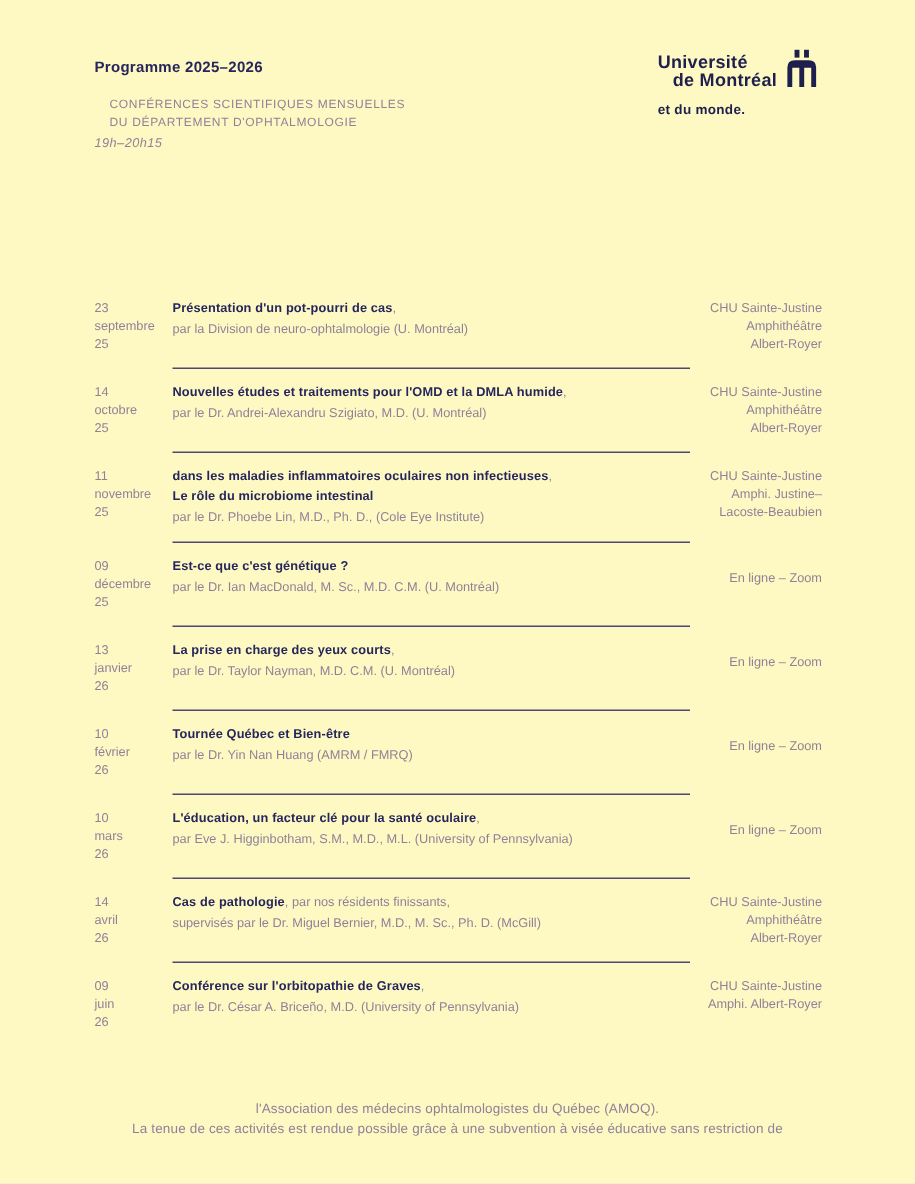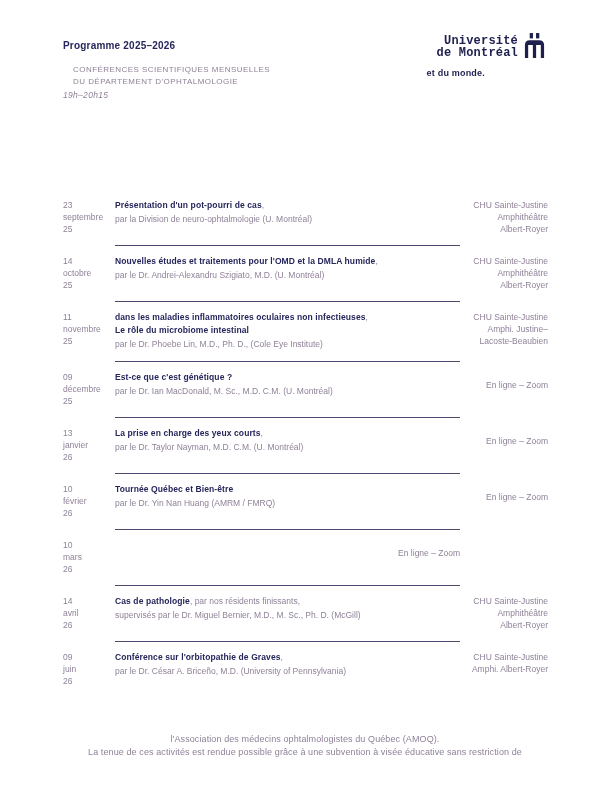--- a/index.html
+++ b/index.html
@@ -2,41 +2,41 @@
 <html><head>
 <meta charset="utf-8">
 <style>
   * { margin: 0; padding: 0; box-sizing: border-box; }
   html, body { background: #e8e8e8; }
   .page {
     position: relative;
     width: 610px;
     height: 789px;
     margin: 0 auto;
-    background: #ffffff;
+    background: #fef9c3;
     font-family: "Liberation Sans", sans-serif;
     color: #26265C;
     overflow: hidden;
   }
 
   
   .header-left { position: absolute; left: 63px; top: 40px; }
   .program-title {
     font-size: 10px; font-weight: bold; letter-spacing: 0.2px; color: #26265C;
   }
   .header-sub { margin-top: 13px; font-size: 8px; letter-spacing: 0.45px;
     line-height: 11.5px; color: #8F8298; margin-left: 10px; }
   .header-time { margin-top: 3px; font-size: 8.5px; font-style: italic;
     letter-spacing: 0.3px; color: #8F8298; }
 
   
   .logo { position: absolute; right: 64px; top: 36px; }
   .logo-top { display: flex; align-items: flex-start; gap: 5px; }
-  .wordmark { font-family: Liberation Mono, monospace; font-weight: bold;
-    font-size: 12px; line-height: 11.5px; letter-spacing: 0.2px; color: #1F1F4E; text-align: right; }
+  .wordmark { font-family: Liberation Sans, sans-serif; font-weight: bold;
+    font-size: 12px; line-height: 11.5px; letter-spacing: 0.2px; color: #1F1F4E; }
   .wordmark .wm2 { padding-left: 10px; }
   .logo-mark { width: 23px; height: 25px; margin-top: -3px; flex: 0 0 auto; }
   .logo-mark path, .logo-mark rect { fill: #1F1F4E; }
   .tagline { margin-top: 9px; font-size: 9px; font-weight: bold;
     letter-spacing: 0.2px; color: #1F1F4E; }
 
   
   .rows { position: absolute; left: 63px; top: 199px; width: 485px; }
   .row { display: grid; grid-template-columns: 52px 345px 88px; min-height: 36px; }
   .date-col { font-size: 8.5px; line-height: 12px; color: #8F8298; }
@@ -197,20 +197,25 @@
       </div>
     </div>
     <div class="divider"></div>
 
     <div class="row">
       <div class="date-col">
         <div>10</div>
         <div>mars</div>
         <div>26</div>
       </div>
+      <div class="center-col">
+        <div class="tline tline1"><span class="t-bold">L'éducation, un facteur clé pour la santé oculaire</span><span class="t-after">,</span></div>
+
+        <div class="speaker">par Eve J. Higginbotham, S.M., M.D., M.L. (University of Pennsylvania)</div>
+      </div>
       <div class="loc-col loc-single">
         <div>En ligne – Zoom</div>
 
       </div>
     </div>
     <div class="divider"></div>
 
     <div class="row">
       <div class="date-col">
         <div>14</div>

